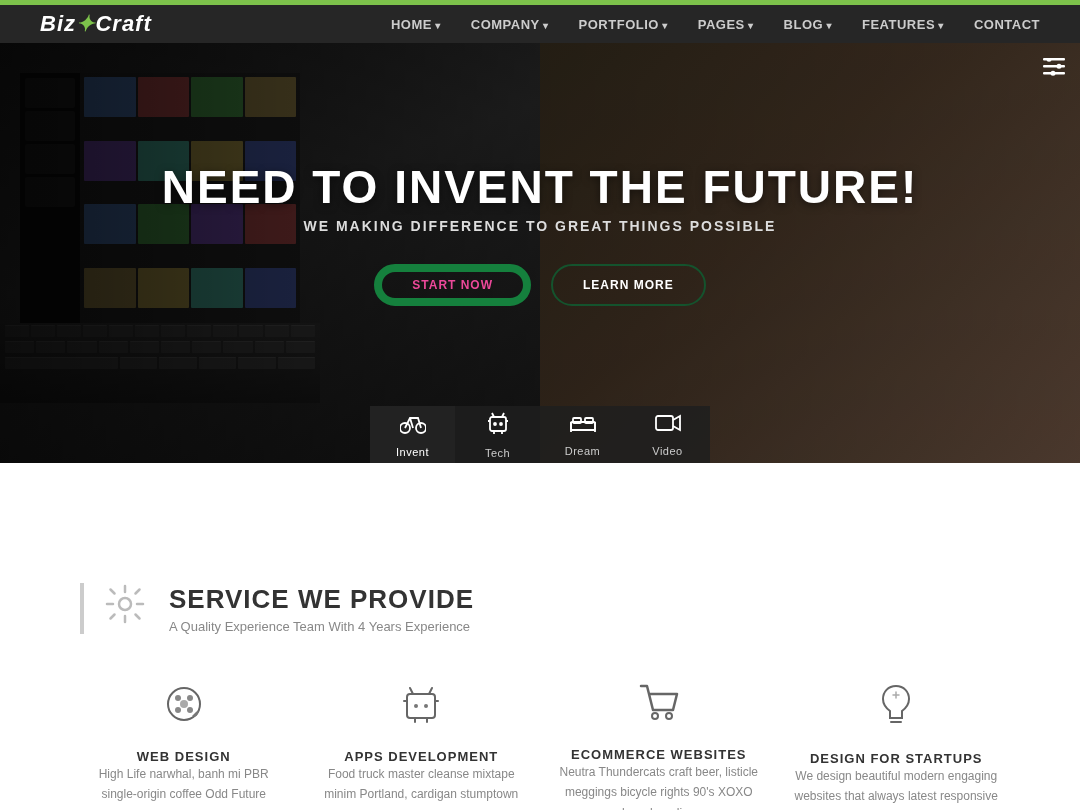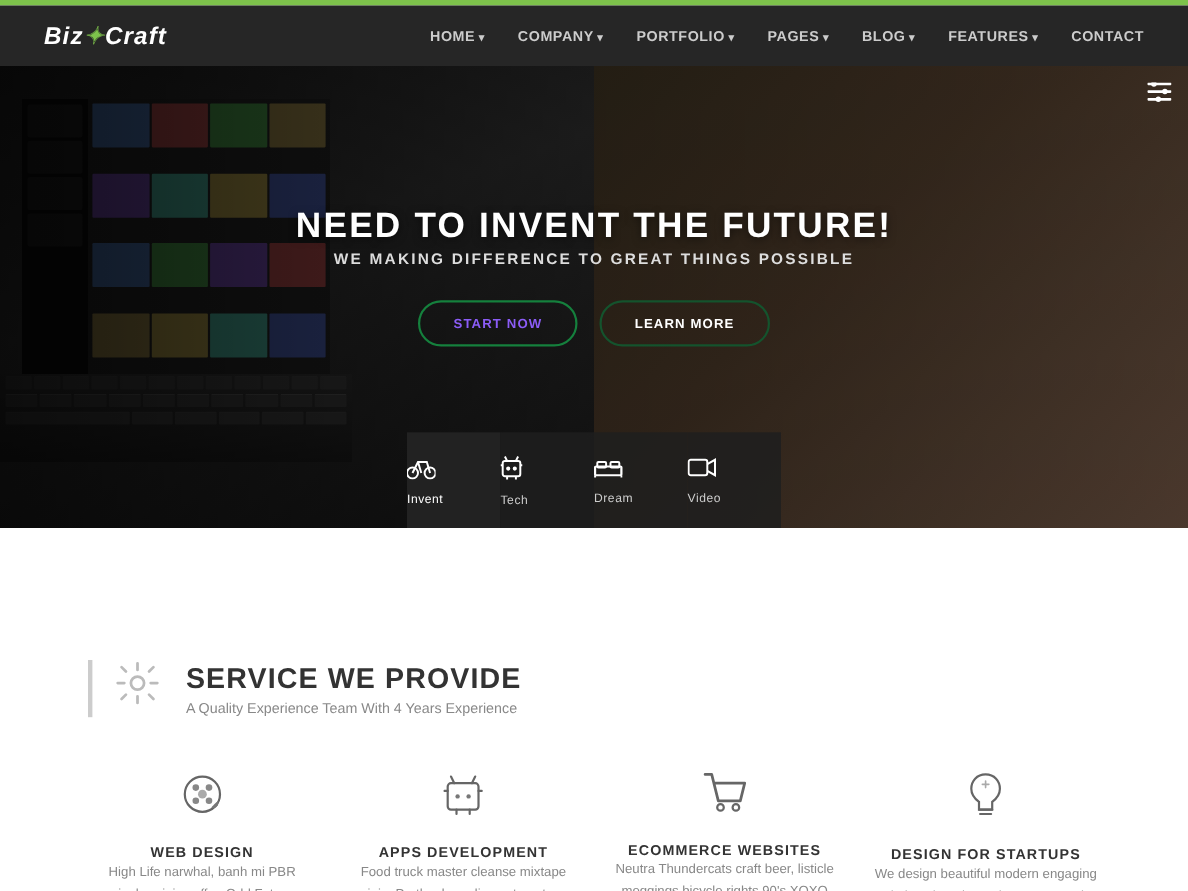--- a/index.html
+++ b/index.html
@@ -12,21 +12,21 @@
       width: 100%;
     }
 
     
     nav {
       background: rgba(20,20,20,0.92);
       display: flex;
       align-items: center;
       justify-content: space-between;
       padding: 0 40px;
-      height: 55px;
+      height: 38px;
       position: relative;
       z-index: 10;
     }
     .logo {
       color: #fff;
       font-size: 22px;
       font-weight: 900;
       font-style: italic;
       letter-spacing: 1px;
       display: flex;
@@ -164,21 +164,21 @@
     }
 
     .hero-content {
       position: relative;
       z-index: 2;
       text-align: center;
       color: #fff;
       margin-bottom: 40px;
     }
     .hero-title {
-      font-size: 32px;
+      font-size: 46px;
       font-weight: 900;
       letter-spacing: 2px;
       text-transform: uppercase;
       margin-bottom: 4px;
       text-shadow: 0 2px 8px rgba(0,0,0,0.5);
     }
     .hero-subtitle {
       font-size: 14px;
       font-weight: 600;
       letter-spacing: 2px;
@@ -186,23 +186,23 @@
       color: #ddd;
       margin-bottom: 30px;
     }
     .hero-buttons {
       display: flex;
       gap: 20px;
       justify-content: center;
     }
     .btn-start {
       padding: 0 30px;
-      border: 2px solid #15803d;
+      border: 8px solid #15803d;
       background: transparent;
-      color: #8b5cf6;
+      color: #ec4899;
       font-size: 12px;
       font-weight: 700;
       letter-spacing: 1px;
       text-transform: uppercase;
       border-radius: 25px;
       cursor: pointer;
     }
     .btn-learn {
       padding: 12px 30px;
       border: 2px solid #14532d;
@@ -218,23 +218,24 @@
 
     
     .hero-tabs {
       position: absolute;
       bottom: 0;
       z-index: 2;
       display: flex;
     }
     .hero-tab {
       width: 85px;
-      height: 87px;
+      height: 57px;
       display: flex;
       flex-direction: column;
+      align-items: center;
       justify-content: center;
       gap: 6px;
       cursor: pointer;
       background: rgba(30,30,30,0.85);
     }
     .hero-tab.active {
       background: #222;
     }
     .hero-tab .tab-icon {
       font-size: 22px;

